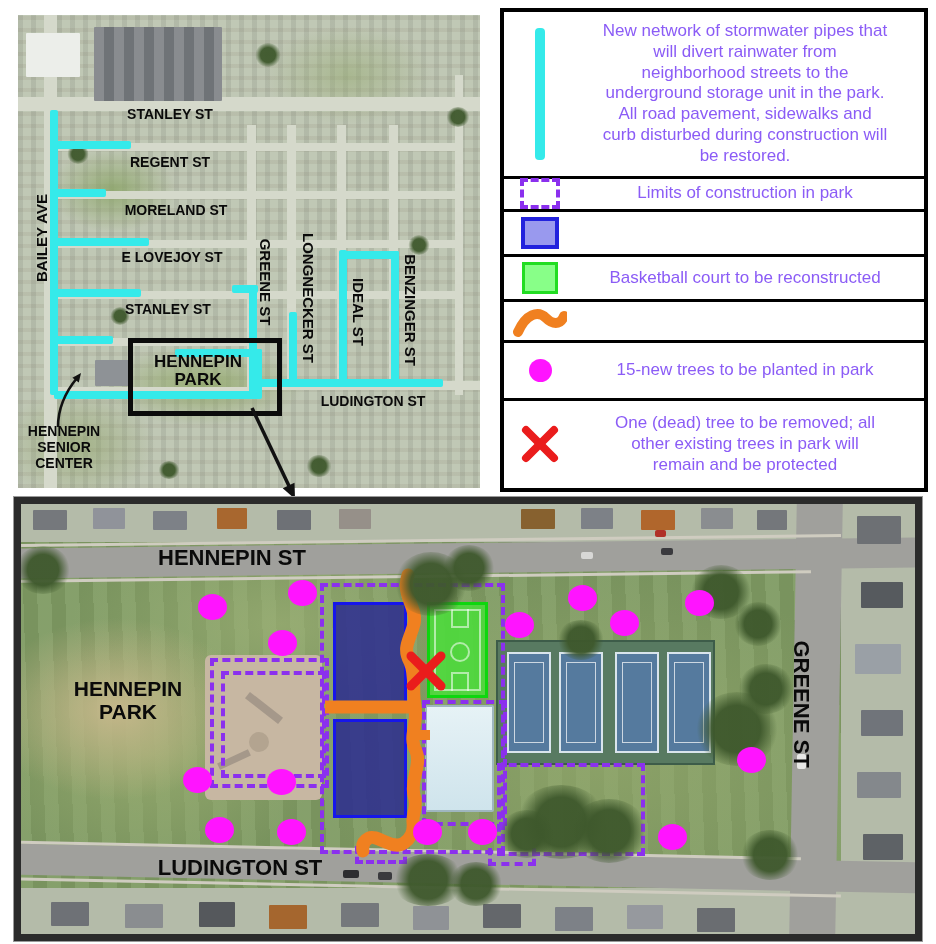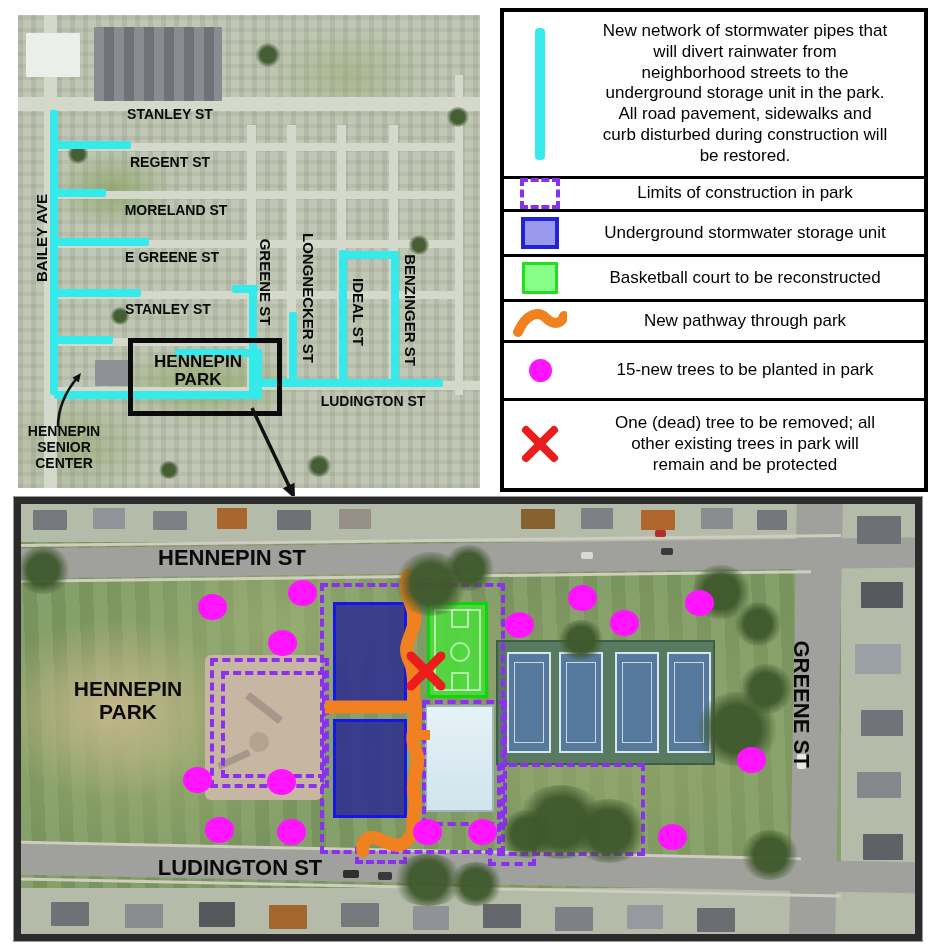--- a/index.html
+++ b/index.html
@@ -28,21 +28,21 @@
       radial-gradient(ellipse 110px 80px at 60px 430px, rgba(140,160,100,.55), rgba(140,160,100,0) 70%),
       repeating-linear-gradient(90deg, rgba(104,109,99,.16) 0 5px, rgba(0,0,0,0) 5px 13px),
       repeating-linear-gradient(0deg, rgba(141,131,113,.15) 0 4px, rgba(0,0,0,0) 4px 12px),
       #c0c8b5;}
   
   #legend{left:500px;top:8px;width:428px;height:484px;background:#fff;
           border:4px solid #000;box-sizing:border-box;display:flex;flex-direction:column;}
   .lg-row{display:flex;align-items:center;box-sizing:border-box;}
   .lg-row + .lg-row{border-top:3px solid #000;}
   .lg-sym{width:72px;display:flex;justify-content:center;align-items:center;flex:none;}
-  .lg-txt{flex:1;text-align:center;font-size:17px;line-height:1.22;color:#000000;
+  .lg-txt{flex:1;text-align:center;font-size:17px;line-height:1.22;color:#8b5cf6;
           display:flex;justify-content:center;align-items:center;padding-right:10px;}
   
   #detail-map{left:14px;top:497px;width:894px;height:430px;border:7px solid #2b2b2b;
               outline:1px solid #9a9a9a;overflow:hidden;background:#7f9b63;}
   .dm-grass{position:absolute;inset:0;background:
       radial-gradient(ellipse 200px 140px at 95px 205px, rgba(200,184,140,.95), rgba(200,184,140,0) 65%),
       radial-gradient(ellipse 240px 170px at 130px 250px, rgba(150,170,110,.9), rgba(150,170,110,0) 70%),
       radial-gradient(ellipse 420px 260px at 580px 250px, rgba(148,168,108,.7), rgba(148,168,108,0) 70%),
       radial-gradient(ellipse 300px 160px at 260px 120px, rgba(162,180,120,.6), rgba(162,180,120,0) 70%),
       repeating-linear-gradient(88deg, rgba(255,255,255,.05) 0 14px, rgba(0,0,0,.05) 14px 28px),
@@ -101,21 +101,21 @@
     <div class="pipe" style="left:231px;top:272px;width:8px;height:108px"></div>
     <div class="pipe" style="left:231px;top:364px;width:194px;height:8px"></div>
     <div class="pipe" style="left:271px;top:297px;width:8px;height:75px"></div>
     <div class="pipe" style="left:321px;top:235px;width:8px;height:137px"></div>
     <div class="pipe" style="left:373px;top:236px;width:8px;height:136px"></div>
     <div class="pipe" style="left:321px;top:236px;width:60px;height:8px"></div>
 
     <div class="lbl" style="left:152px;top:100px;font-size:14px">STANLEY ST</div>
     <div class="lbl" style="left:152px;top:148px;font-size:14px">REGENT ST</div>
     <div class="lbl" style="left:158px;top:196px;font-size:14px">MORELAND ST</div>
-    <div class="lbl" style="left:154px;top:243px;font-size:14px">E GREENE ST</div>
+    <div class="lbl" style="left:154px;top:243px;font-size:14px">E LOVEJOY ST</div>
     <div class="lbl" style="left:150px;top:295px;font-size:14px">STANLEY ST</div>
     <div class="lbl vm90" style="left:24px;top:223px;font-size:15px">BAILEY AVE</div>
     <div class="lbl v90" style="left:247px;top:267px;font-size:15px">GREENE ST</div>
     <div class="lbl v90" style="left:290px;top:283px;font-size:15px">LONGNECKER ST</div>
     <div class="lbl v90" style="left:340px;top:297px;font-size:15px">IDEAL ST</div>
     <div class="lbl v90" style="left:392px;top:295px;font-size:15px">BENZINGER ST</div>
     <div class="lbl" style="left:355px;top:387px;font-size:14px">LUDINGTON ST</div>
 
     <div class="lbl" style="left:180px;top:347px;font-size:17px">HENNEPIN</div>
     <div class="lbl" style="left:180px;top:365px;font-size:17px">PARK</div>
@@ -149,41 +149,35 @@
           <div style="width:40px;height:31px;border:4px dashed #8B30EE;box-sizing:border-box"></div>
         </div>
       <div class="lg-txt">
           <span>Limits of construction in park</span>
         </div>
     </div>
     <div class="lg-row" style="height:48px">
       <div class="lg-sym">
           <div style="width:38px;height:32px;background:#9999EE;border:4px solid #2222DD;box-sizing:border-box"></div>
         </div>
-      <div class="lg-txt">
-          <span>Underground stormwater storage unit</span>
-        </div>
     </div>
     <div class="lg-row" style="height:47px">
       <div class="lg-sym">
           <div style="width:36px;height:32px;background:#88FF88;border:3px solid #22DD22;box-sizing:border-box"></div>
         </div>
       <div class="lg-txt">
           <span>Basketball court to be reconstructed</span>
         </div>
     </div>
     <div class="lg-row" style="height:43px">
       <div class="lg-sym">
         <svg width="54" height="34" viewBox="0 0 54 34">
           <path d="M5,28 C13,10 25,6 33,14 C39,20 47,22 51,12" stroke="#F08020" stroke-width="10" stroke-linecap="round" fill="none"></path>
         </svg>
       </div>
-      <div class="lg-txt">
-          <span>New pathway through park</span>
-        </div>
     </div>
     <div class="lg-row" style="height:60px">
       <div class="lg-sym">
           <div style="width:23px;height:23px;border-radius:50%;background:#FF14FF"></div>
         </div>
       <div class="lg-txt">
           <span>15-new trees to be planted in park</span>
         </div>
     </div>
     <div class="lg-row" style="height:95px">

